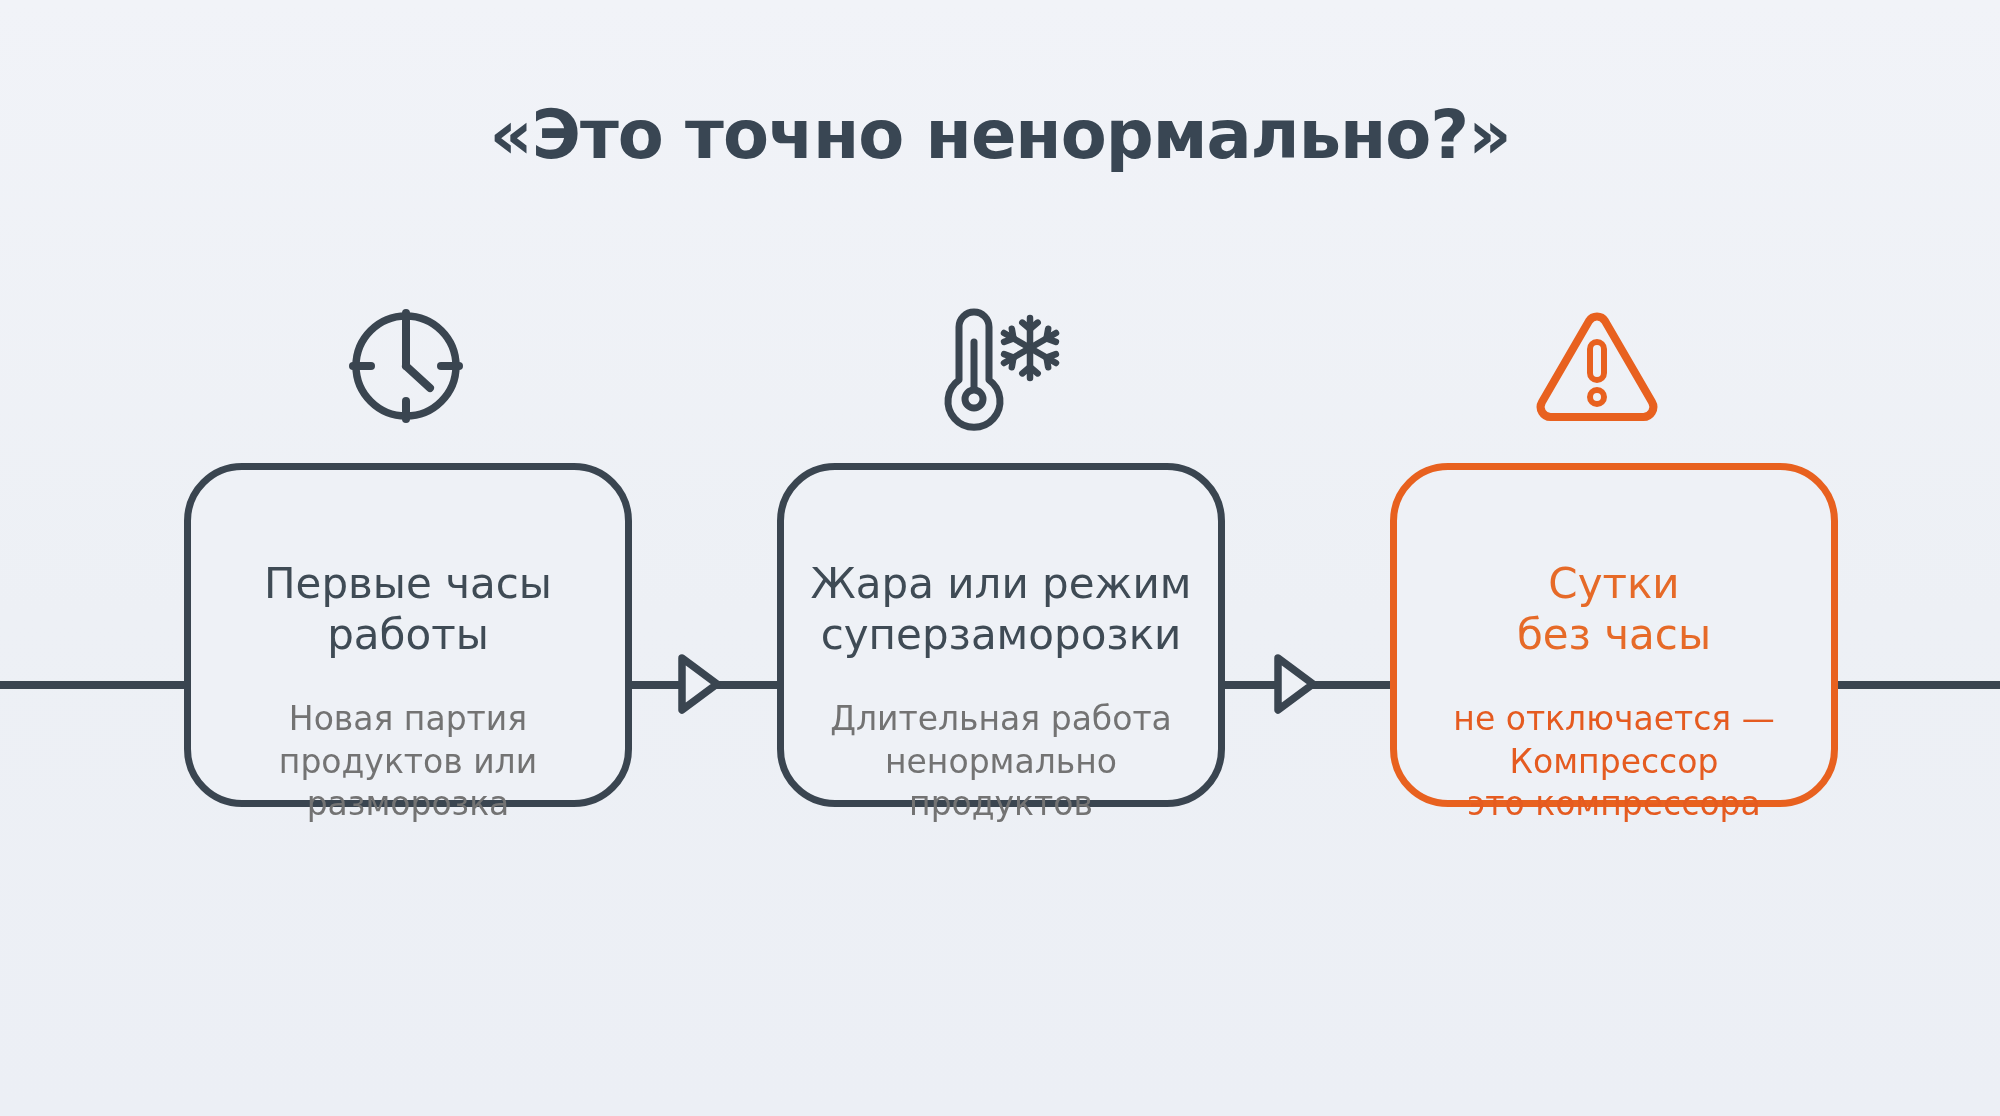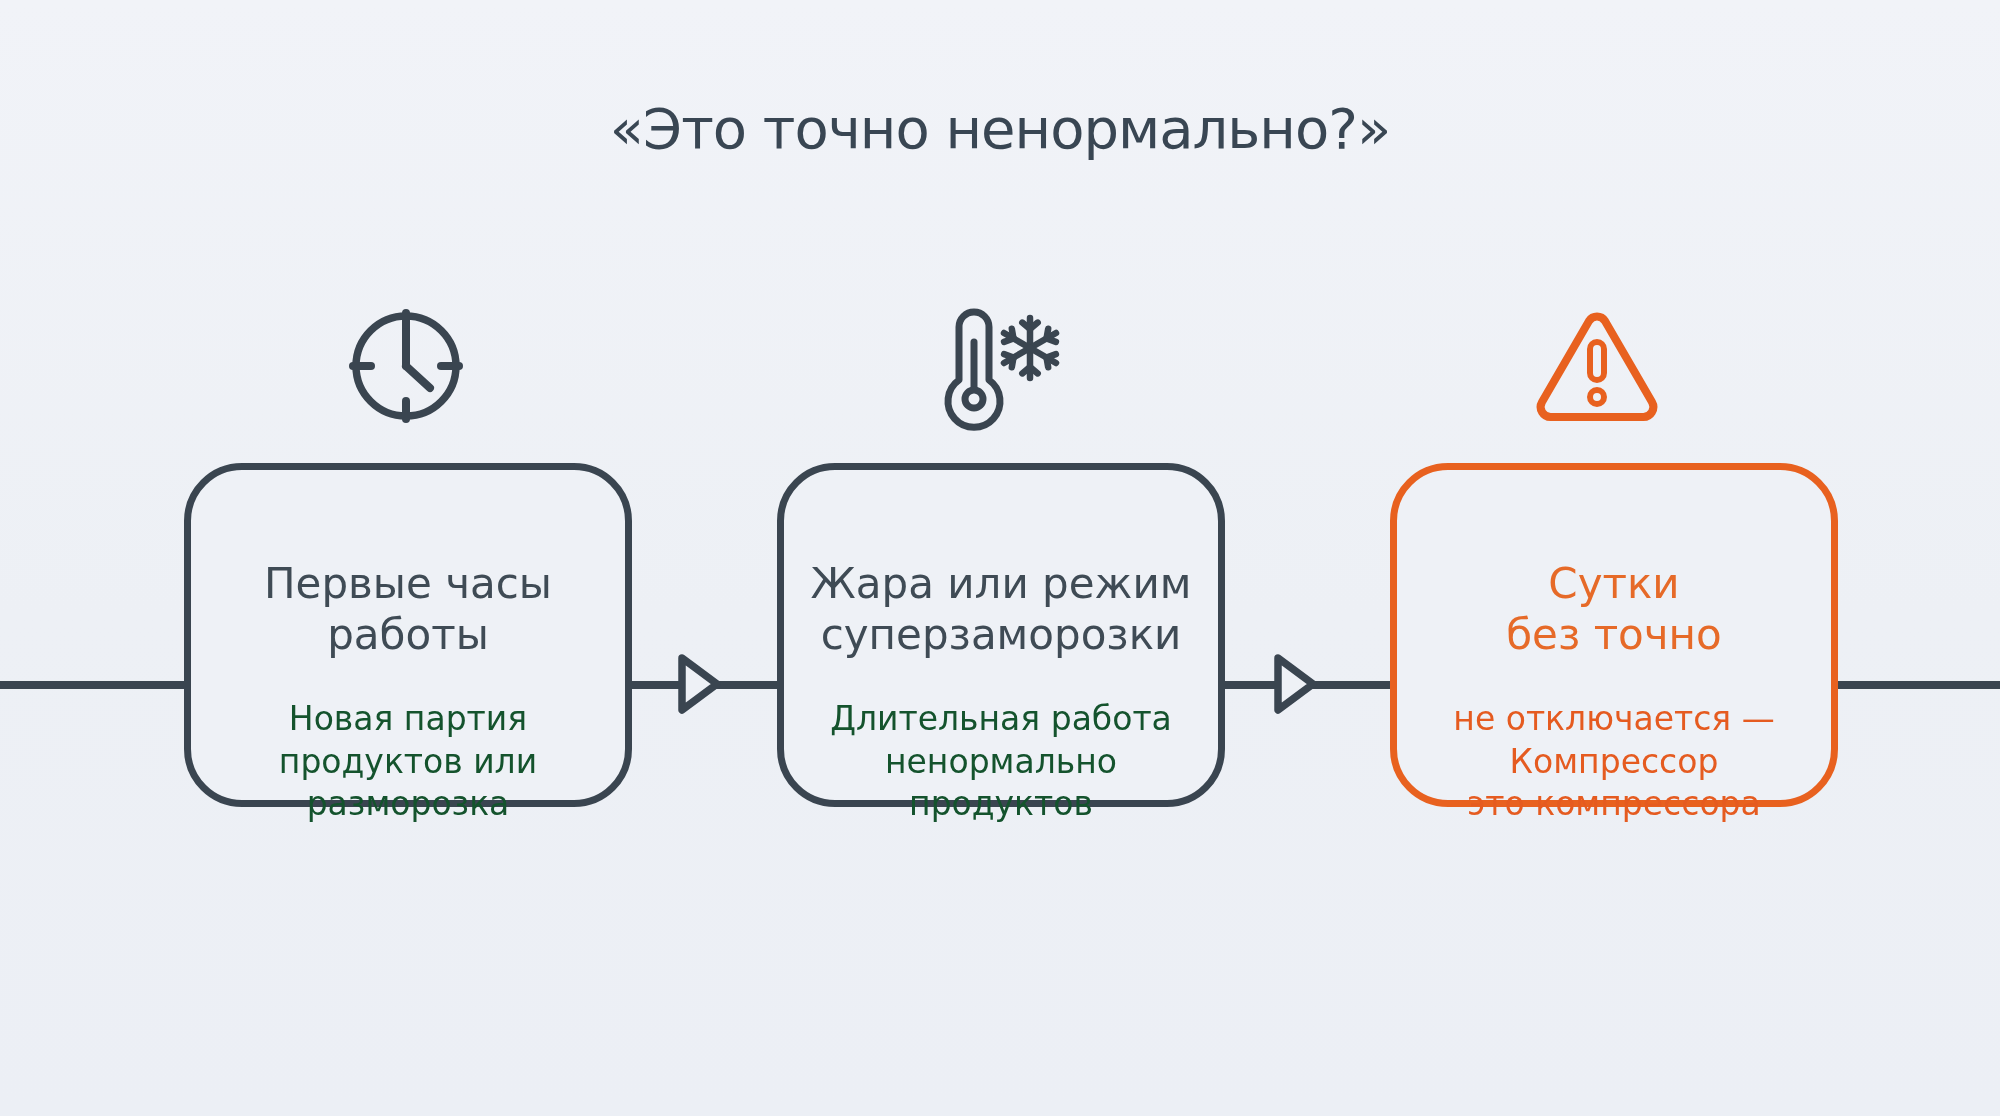--- a/index.html
+++ b/index.html
@@ -6,21 +6,21 @@
   #canvas{
     position:relative;
     width:2000px;height:1116px;
     background:linear-gradient(180deg,#f1f3f8 0%,#edf0f5 55%,#eceff5 100%);
     font-family:"DejaVu Sans","Liberation Sans",sans-serif;
     overflow:hidden;
   }
   .page-title{
     position:absolute;top:96px;left:0;width:100%;
     text-align:center;
-    font-size:56px;font-weight:normal;letter-spacing:-1px;
+    font-size:67px;font-weight:bold;letter-spacing:-1px;
     color:#394653;
   }
   .flow-line{
     position:absolute;left:0;right:0;top:681px;height:8px;
     background:#3a4550;z-index:1;
   }
   .card{
     position:absolute;top:463px;height:344px;width:448px;
     box-sizing:border-box;
     border:7px solid #3a4550;border-radius:58px;
@@ -31,21 +31,21 @@
   .card.orange{border-color:#e8611f;}
   .card-1{left:184px;}
   .card-2{left:777px;}
   .card-3{left:1371px;margin-left:19px;}
   .card-title{
     font-size:42px;font-weight:500;line-height:1.22;color:#3f4b55;
   }
   .card.orange .card-title{color:#e66a28;}
   .card-body{
     margin-top:38px;
-    font-size:33px;font-weight:400;line-height:1.28;color:#14532d;
+    font-size:33px;font-weight:400;line-height:1.28;color:#737373;
   }
   .card.orange .card-body{color:#e55b20;}
   .icon{position:absolute;z-index:2;}
   .icon-clock{left:346px;top:306px;}
   .icon-thermo{left:942px;top:300px;}
   .icon-warning{left:1532px;top:308px;}
   .arrow{position:absolute;top:653px;z-index:3;}
   .arrow-1{left:678px;}
   .arrow-2{left:1274px;}
 </style>
@@ -120,21 +120,21 @@
     <div class="card-body">
       <div>Длительная работа</div>
       <div>ненормально</div>
       <div>продуктов</div>
     </div>
   </div>
 
   <div class="card card-3 orange">
     <div class="card-title">
       <div>Сутки</div>
-      <div>без точно</div>
+      <div>без часы</div>
     </div>
     <div class="card-body">
       <div>не отключается —</div>
       <div>Компрессор</div>
       <div>это компрессора</div>
     </div>
   </div>
 
   <svg class="arrow arrow-1" width="44" height="62" viewBox="0 0 44 62">
     <polygon points="4,5 39,31 4,57" fill="#eef1f6" stroke="#3a4550" stroke-width="7.5" stroke-linejoin="round"></polygon>

